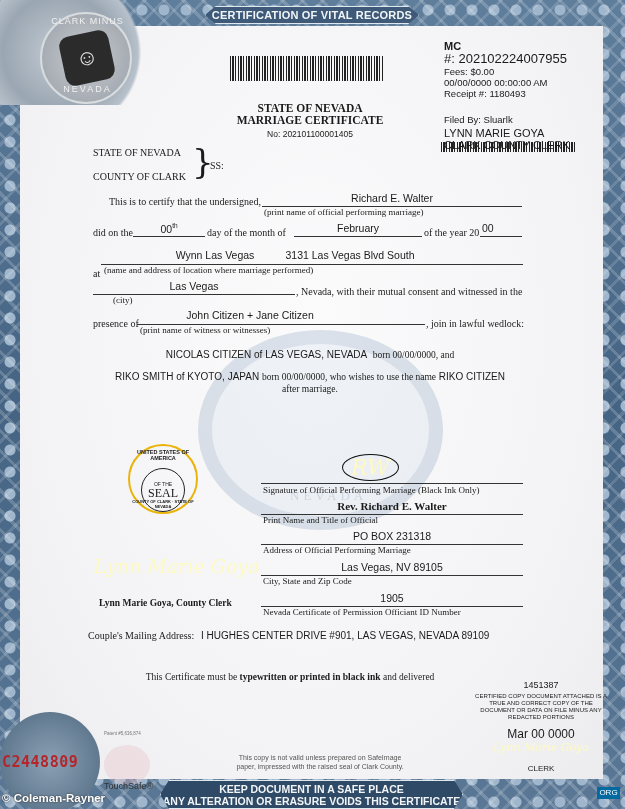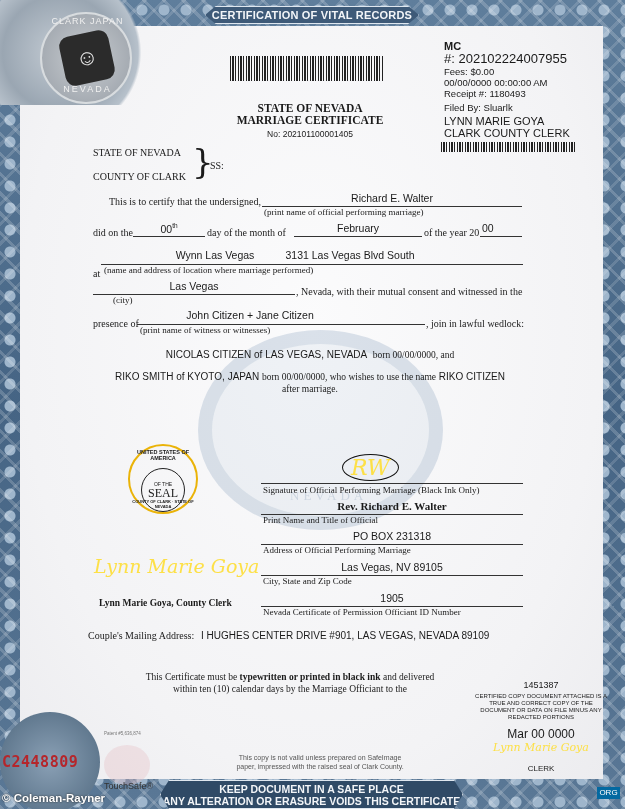--- a/index.html
+++ b/index.html
@@ -94,21 +94,21 @@
   .seal {
     position: absolute; left: 128px; top: 444px; width: 70px; height: 70px; border-radius: 50%;
     border: 2px solid #eab308; display: flex; align-items: flex-end; justify-content: center;
   }
   .seal-inner { width: 44px; height: 44px; border-radius: 50%; border: 1.5px solid #222; display: flex; align-items: center; justify-content: center; flex-direction: column; }
   .seal-inner .of { font-size: 5px; font-family: "Liberation Sans", sans-serif; }
   .seal-inner .sl { font-size: 12px; line-height: 12px; }
   .seal-ring { position: absolute; top: 3px; width: 100%; text-align: center; font-size: 5.5px; font-family: "Liberation Sans", sans-serif; font-weight: bold; }
   .seal-ring.b { top: auto; bottom: 3px; }
 
-  .sig { position: absolute; font-family: "DejaVu Serif", serif; font-style: italic; color: #fde047; }
+  .sig { position: absolute; font-family: "DejaVu Serif", serif; font-style: italic; color: #fef9c3; }
 
   .cert-note { position: absolute; left: 140px; top: 672px; width: 300px; text-align: center; font-size: 9.5px; line-height: 11.5px; }
   .cert-note b { font-weight: bold; }
 
   .copy-block { position: absolute; left: 472px; top: 680px; width: 138px; text-align: center; font-family: "Liberation Sans", sans-serif; }
   .copy-block .id { font-size: 9px; }
   .copy-block .ctext { font-size: 6px; line-height: 7px; text-transform: uppercase; margin-top: 3px; }
   .copy-block .date { font-size: 12px; margin-top: 6px; }
   .copy-block .clerk { font-size: 8px; margin-top: 10px; }
 
@@ -137,33 +137,33 @@
 <body>
 
 <div class="frame"></div>
 <div class="paper"></div>
 
 <div class="banner-top">CERTIFICATION OF VITAL RECORDS</div>
 
 <div class="holo"></div>
 <div class="holo-coin"></div>
 <div class="holo-inner">☺</div>
-<div class="holo-label-top">CLARK JAPAN</div>
+<div class="holo-label-top">CLARK MINUS</div>
 <div class="holo-label-bot">NEVADA</div>
 
 <div class="barcode" style="left:230px;top:56px;width:153px;height:25px;"></div>
 <div class="barcode" style="left:441px;top:142px;width:135px;height:10px;"></div>
 
 <div class="rec">
   <div class="mc">MC</div>
   <div class="num">#: 202102224007955</div>
   <div>Fees: $0.00</div>
   <div>00/00/0000  00:00:00 AM</div>
   <div>Receipt #: 1180493</div>
-  <div style="margin-top:3px;">Filed By: Sluarlk</div>
+  <div style="margin-top:15px;">Filed By: Sluarlk</div>
   <div class="clerk" style="margin-top:2px;">LYNN MARIE GOYA</div>
   <div class="clerk">CLARK COUNTY CLERK</div>
 </div>
 
 <div class="title-block">
   <div class="t1">STATE OF NEVADA</div>
   <div class="t2">MARRIAGE CERTIFICATE</div>
   <div class="no">No: 202101100001405</div>
 </div>
 
@@ -252,21 +252,20 @@
 <div class="cap" style="left:263px;top:607px;">Nevada Certificate of Permission Officiant ID Number</div>
 
 <div class="sig" style="left:94px;top:555px;font-size:19px;">Lynn Marie Goya</div>
 <div class="line" style="left:99px;top:598px;font-weight:bold;font-size:9.5px;">Lynn Marie Goya, County Clerk</div>
 
 <div class="line" style="left:88px;top:630px;font-size:10px;">Couple's Mailing Address:</div>
 <div class="line sans" style="left:201px;top:630px;font-size:10px;">I HUGHES CENTER DRIVE #901, LAS VEGAS, NEVADA 89109</div>
 
 <div class="cert-note">
   <div><span>This Certificate must be</span> <b>typewritten or printed in black ink</b> <span>and delivered</span></div>
-  <div>within ten (10) calendar days by the Marriage Officiant to the</div>
 </div>
 
 <div class="copy-block">
   <div class="id">1451387</div>
   <div class="ctext">CERTIFIED COPY DOCUMENT ATTACHED IS A TRUE AND CORRECT COPY OF THE DOCUMENT OR DATA ON FILE MINUS ANY REDACTED PORTIONS</div>
   <div class="date">Mar 00 0000</div>
   <div class="sig" style="position:static;font-size:11px;">Lynn Marie Goya</div>
   <div class="clerk">CLERK</div>
 </div>
 

